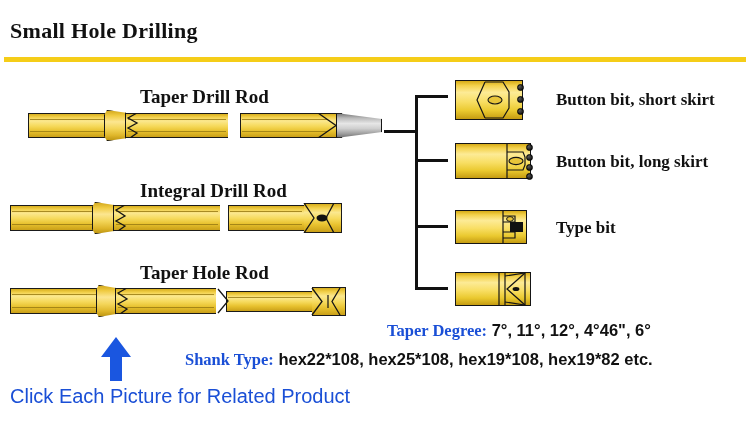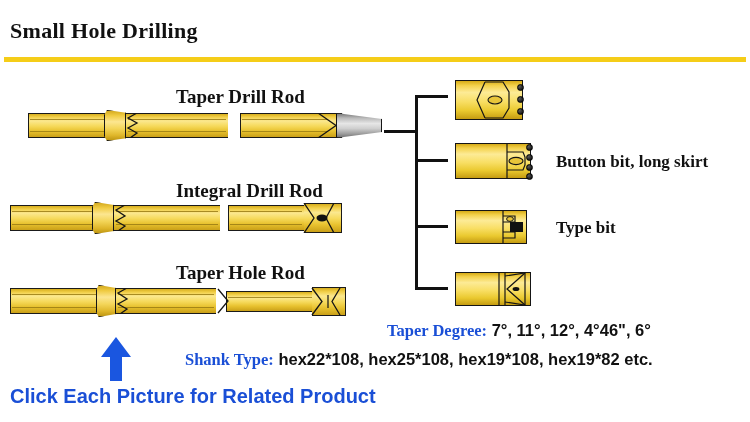--- a/index.html
+++ b/index.html
@@ -22,21 +22,20 @@
     position:absolute;left:4px;top:57px;
     width:742px;height:5px;background:#f5cd18;
   }
 
   
   .rod-label{
     position:absolute;
     font-family:"Liberation Serif", serif;
     font-size:19px;font-weight:700;color:#111;
     white-space:nowrap;
-    margin-left:36px;
   }
 
   
   .rod{position:absolute;}
   .seg{
     position:absolute;
     background:linear-gradient(to bottom,
       #d8ae1c 0%, #f2d04a 14%, #fbe88f 30%,
       #f6da5c 52%, #e8c22f 74%, #caa018 100%);
     border-top:1.4px solid #1a1a1a;
@@ -93,21 +92,21 @@
     position:absolute;white-space:nowrap;
     font-family:"Liberation Sans", sans-serif;
     font-size:16.5px;font-weight:700;color:#111;
   }
   .spec .key{color:#1a4fd6;font-family:Liberation Serif, serif;}
 
   
   .cta{
     position:absolute;left:10px;top:385px;
     font-family:"Liberation Sans", sans-serif;
-    font-size:20px;font-weight:700;color:#1a4fd6;
+    font-size:20px;font-weight:400;color:#1a4fd6;
     white-space:nowrap;
   }
   .arrow{position:absolute;left:98px;top:337px;}
 </style>
 </head>
 <body>
 
 <div class="page">
 
   <div class="title">Small Hole Drilling</div>
@@ -235,20 +234,21 @@
     <div class="bit-body" style="left:455px;top:80px;width:68px;height:40px;"></div>
     <svg style="position:absolute;left:455px;top:80px;" width="68" height="40" viewBox="0 0 68 40">
       <path d="M30 2 L48 2 L54 12 L54 28 L48 38 L30 38" fill="none" stroke="#151515" stroke-width="1.2"></path>
       <path d="M30 2 L22 20 L30 38" fill="none" stroke="#151515" stroke-width="1.2"></path>
       <ellipse cx="40" cy="20" rx="7" ry="4" fill="#e8c53a" stroke="#151515" stroke-width="1.1"></ellipse>
     </svg>
     <div class="stud" style="left:517px;top:84px;width:7px;height:7px;"></div>
     <div class="stud" style="left:517px;top:96px;width:7px;height:7px;"></div>
     <div class="stud" style="left:517px;top:108px;width:7px;height:7px;"></div>
   </div>
+  <div class="bit-label" style="left:556px;top:90px;">Button bit, short skirt</div>
 
   <div class="bit">
     <div class="bit-body" style="left:455px;top:143px;width:76px;height:36px;"></div>
     <svg style="position:absolute;left:455px;top:143px;" width="76" height="36" viewBox="0 0 76 36">
       <path d="M52 1 L52 35" fill="none" stroke="#151515" stroke-width="1.2"></path>
       <path d="M52 9 L68 9 L70 14 L70 22 L68 27 L52 27" fill="none" stroke="#151515" stroke-width="1.2"></path>
       <ellipse cx="61" cy="18" rx="7" ry="3.6" fill="#e8c53a" stroke="#151515" stroke-width="1.1"></ellipse>
     </svg>
     <div class="stud" style="left:526px;top:144px;width:7px;height:7px;"></div>
     <div class="stud" style="left:526px;top:154px;width:7px;height:7px;"></div>

